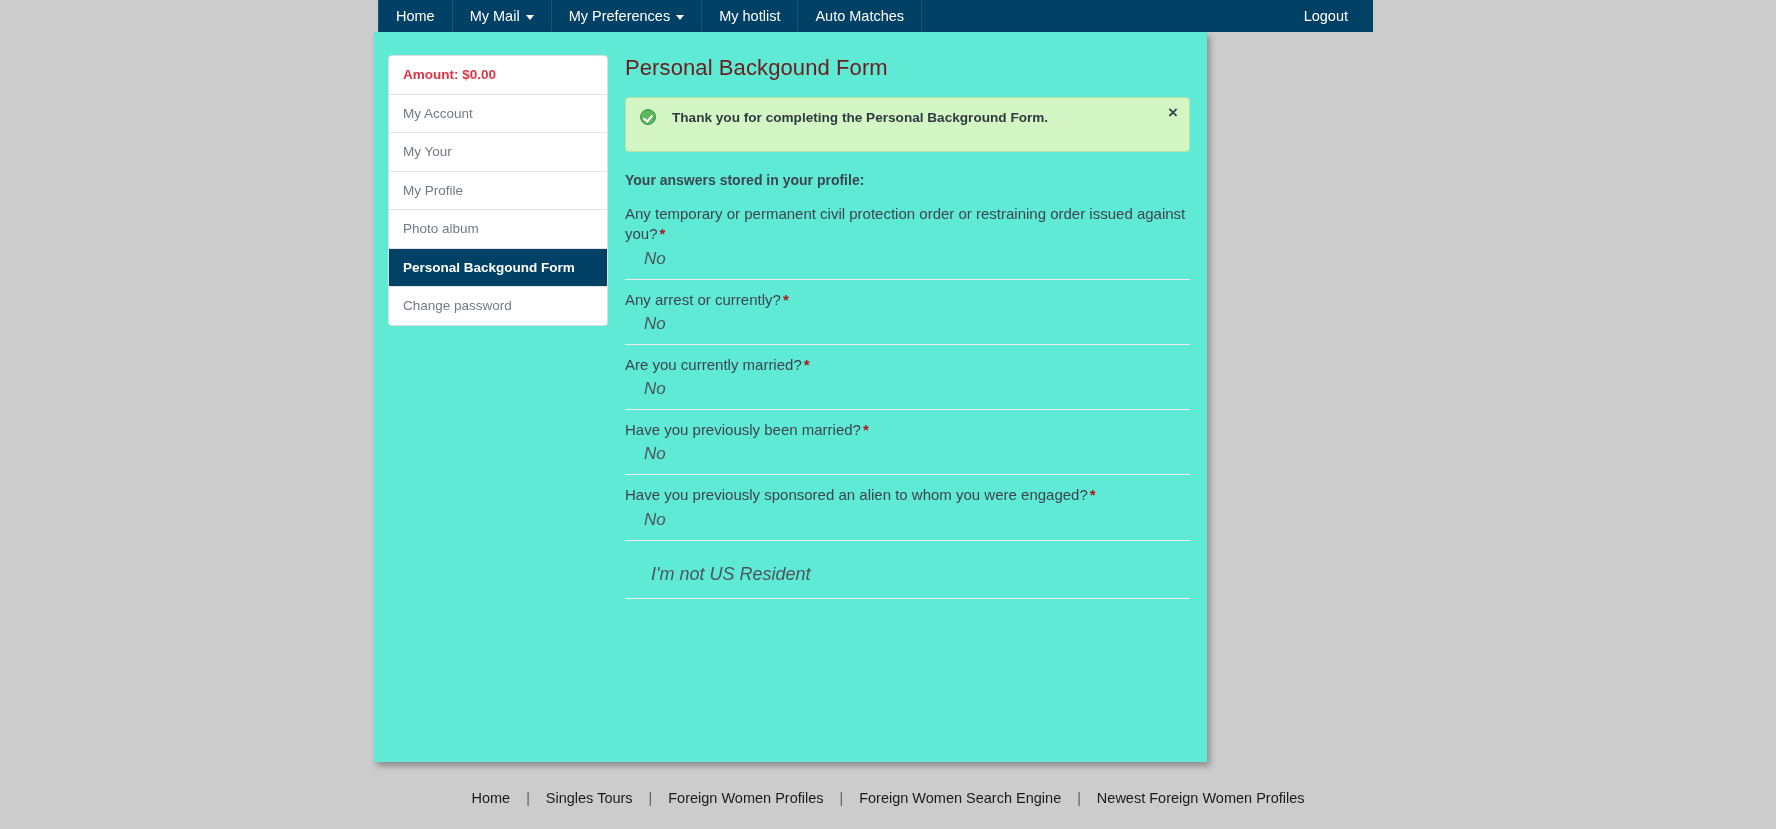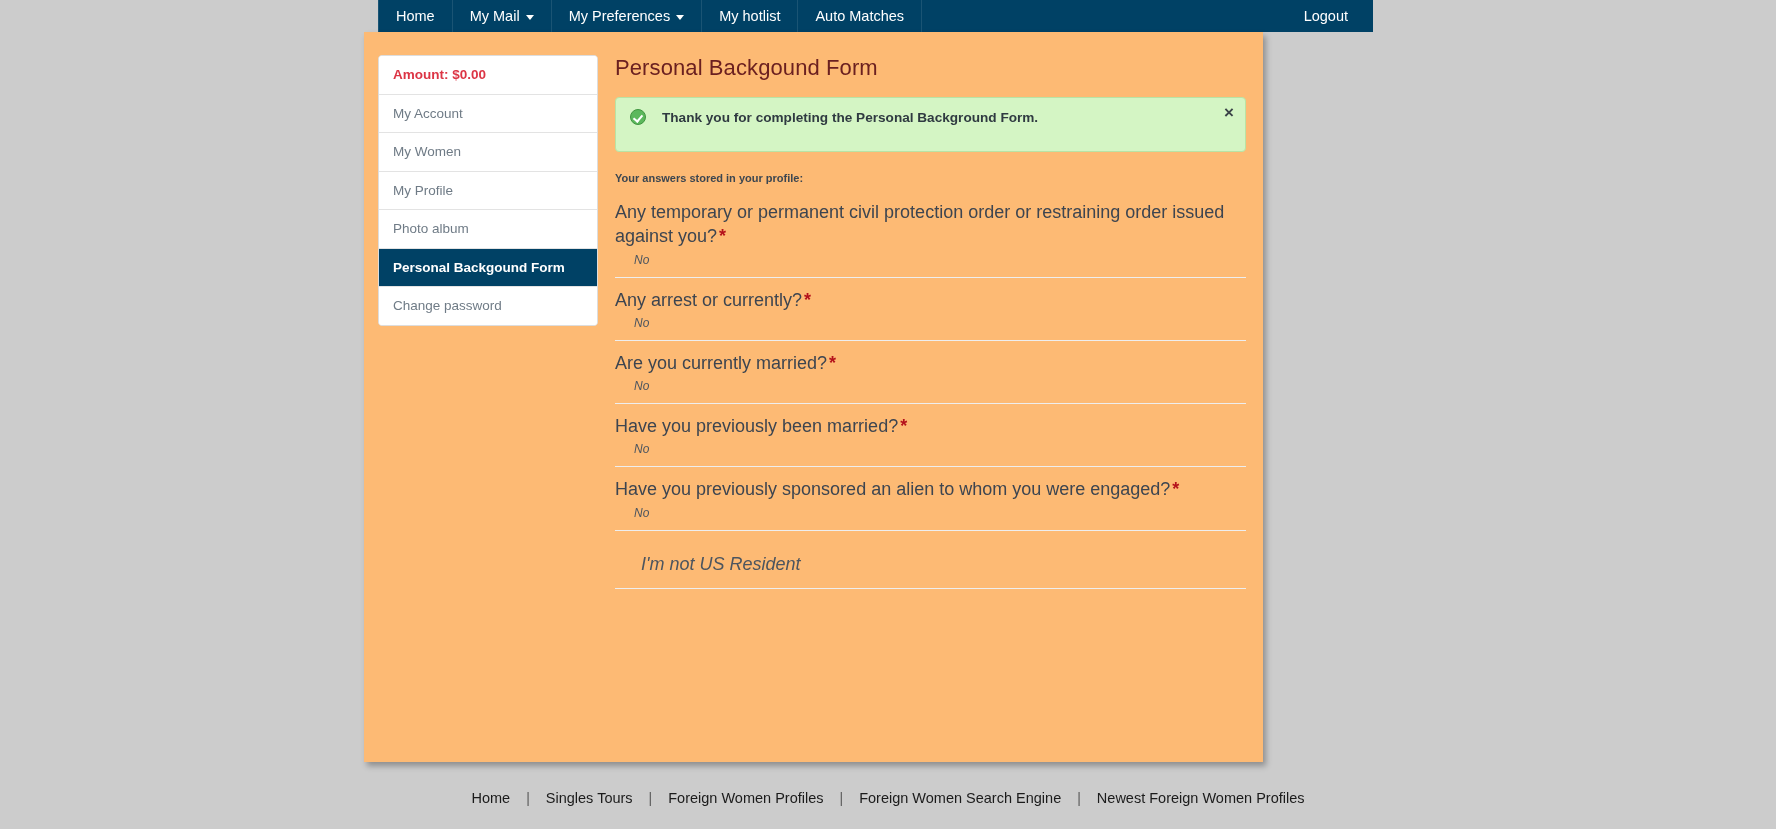--- a/index.html
+++ b/index.html
@@ -68,25 +68,25 @@
   }
   .nav-right .nav-item {
     border-right: none;
     border-left: none;
     padding-right: 25px;
   }
 
   
   .container {
     position: absolute;
-    left: 364px;
+    left: 374px;
     top: 32px;
-    width: 899px;
+    width: 833px;
     height: 730px;
-    background: #fdba74;
+    background: #5eead4;
     box-shadow: 3px 4px 6px rgba(0,0,0,0.30);
   }
 
   .content-wrap {
     position: relative;
     padding: 23px 17px 0 14px;
     display: flex;
     align-items: flex-start;
     gap: 14px;
   }
@@ -184,44 +184,44 @@
     font-weight: bold;
     cursor: pointer;
     background: none;
     border: none;
     padding: 0;
     font-family: "Liberation Sans", sans-serif;
   }
 
   
   .answers-heading {
-    font-size: 11px;
+    font-size: 14px;
     font-weight: bold;
     color: #3c4650;
     margin: 0 0 16px 0;
   }
   .qa-list { width: 100%; }
   .qa-row {
     border-bottom: 1px solid #eeeeee;
     padding: 0 0 10px 0;
     margin-bottom: 10px;
   }
   .qa-row:first-child { padding-top: 0; }
   .qa-question {
-    font-size: 18px;
+    font-size: 15px;
     color: #3d4550;
     line-height: 1.35;
   }
   .req-star {
     color: #b5121b;
     font-weight: bold;
     margin-left: 2px;
   }
   .qa-answer {
-    font-size: 12px;
+    font-size: 17px;
     font-style: italic;
     color: #4c555f;
     padding-left: 19px;
     margin-top: 4px;
   }
   .qa-row.no-inline-answer { padding-bottom: 8px; margin-bottom: 0; }
   .qa-standalone-answer {
     font-size: 18px;
     font-style: italic;
     color: #4c555f;
@@ -291,21 +291,21 @@
 
   <div class="container">
     <div class="content-wrap">
 
       <div class="sidebar">
         <div class="side-item amount">
           <span>Amount: $0.00</span>
         </div>
         <div id="sidebar-items">
             <div class="side-item">My Account</div>
-            <div class="side-item">My Women</div>
+            <div class="side-item">My Your</div>
             <div class="side-item">My Profile</div>
             <div class="side-item">Photo album</div>
             <div class="side-item active">Personal Backgound Form</div>
             <div class="side-item">Change password</div>
           </div>
       </div>
 
       <div class="main">
         <h1 class="page-title">Personal Backgound Form</h1>
 

